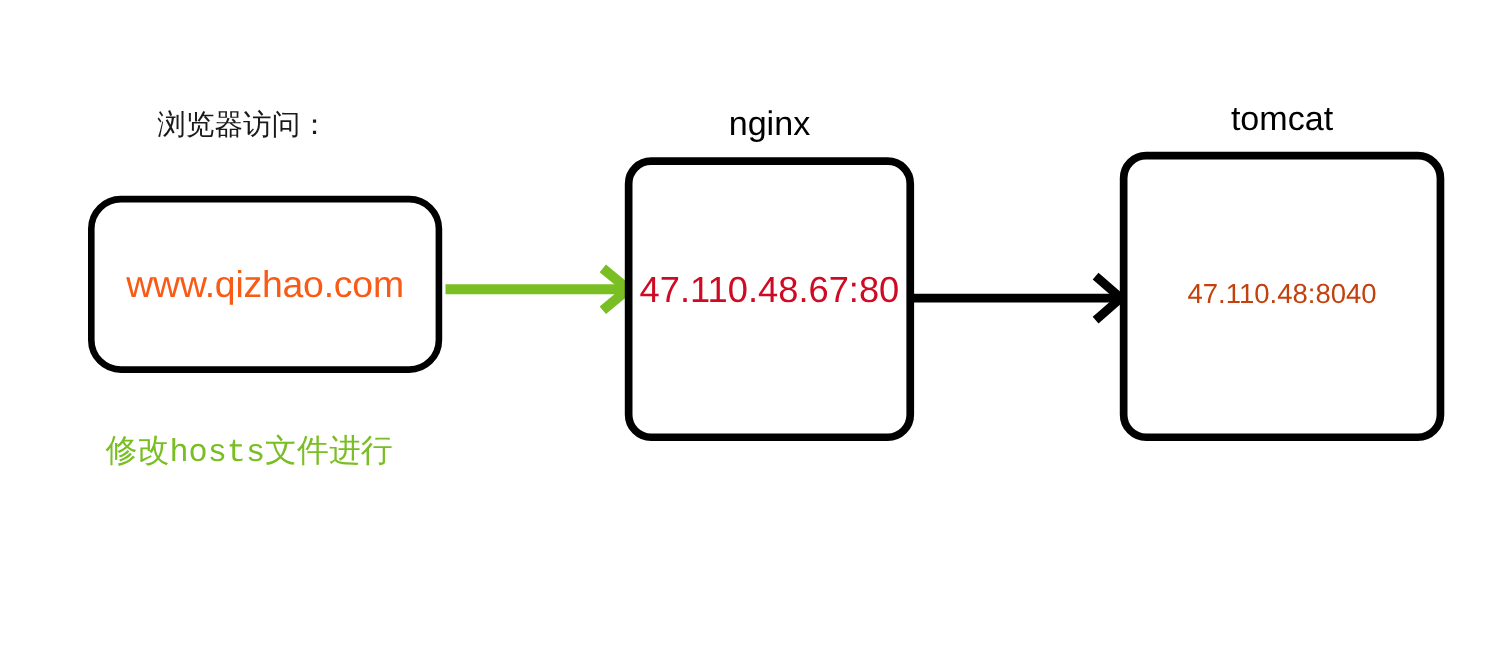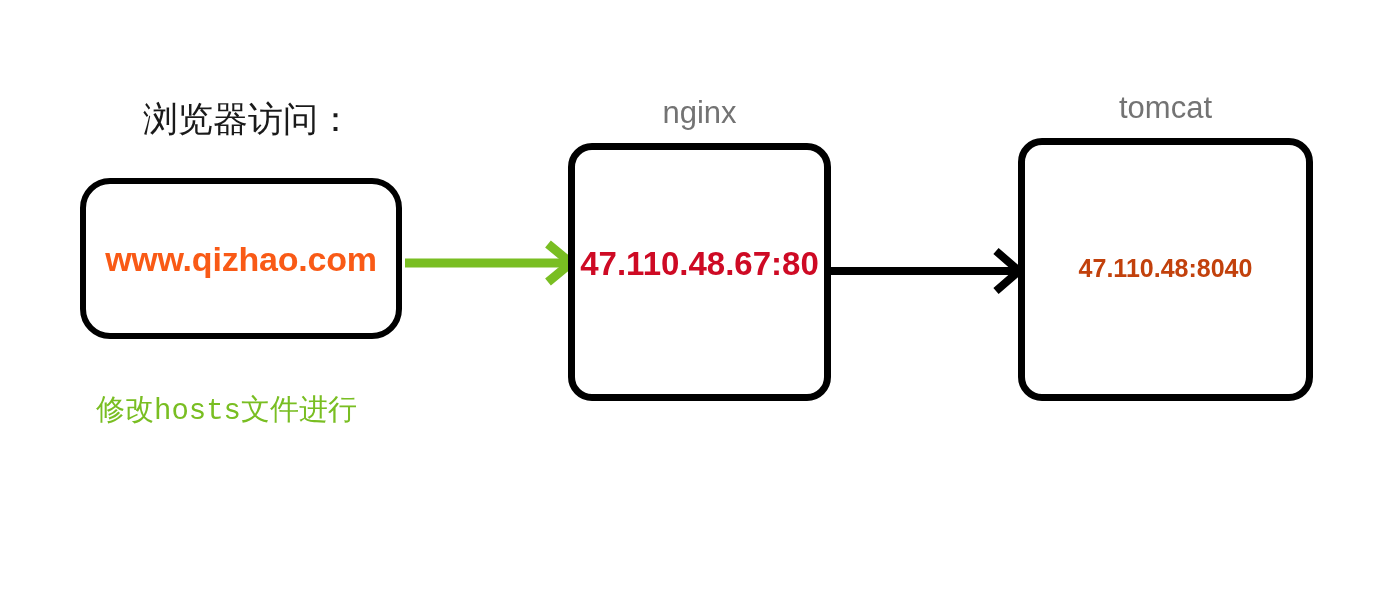--- a/index.html
+++ b/index.html
@@ -22,21 +22,20 @@
   
   .node-box {
     position: absolute;
     box-sizing: border-box;
     background: #ffffff;
     border-style: solid;
     border-color: #000000;
     display: flex;
     align-items: center;
     justify-content: center;
-    font-weight: bold;
   }
 
   
   .browser-box {
     left: 80px;
     top: 178px;
     width: 322px;
     height: 161px;
     border-width: 6px;
     border-radius: 30px;
@@ -92,41 +91,41 @@
     font-size: 25px;
     line-height: 1;
     color: #c2410c;
   }
 
   
   .node-caption {
     position: absolute;
     font-size: 31px;
     line-height: 1;
-    color: #737373;
+    color: #000000;
     white-space: nowrap;
     text-align: center;
   }
   .caption-nginx {
     left: 568px;
     width: 263px;
     top: 97px;
   }
   .caption-tomcat {
     left: 1018px;
     width: 295px;
     top: 92px;
   }
 
   
   .page-heading {
     position: absolute;
     left: 143px;
     top: 99px;
-    font-size: 35px;
+    font-size: 26px;
     line-height: 1.12;
     color: #1a1a1a;
     white-space: nowrap;
   }
   .hosts-note {
     position: absolute;
     left: 96px;
     top: 392px;
     font-size: 29px;
     line-height: 1.38;

